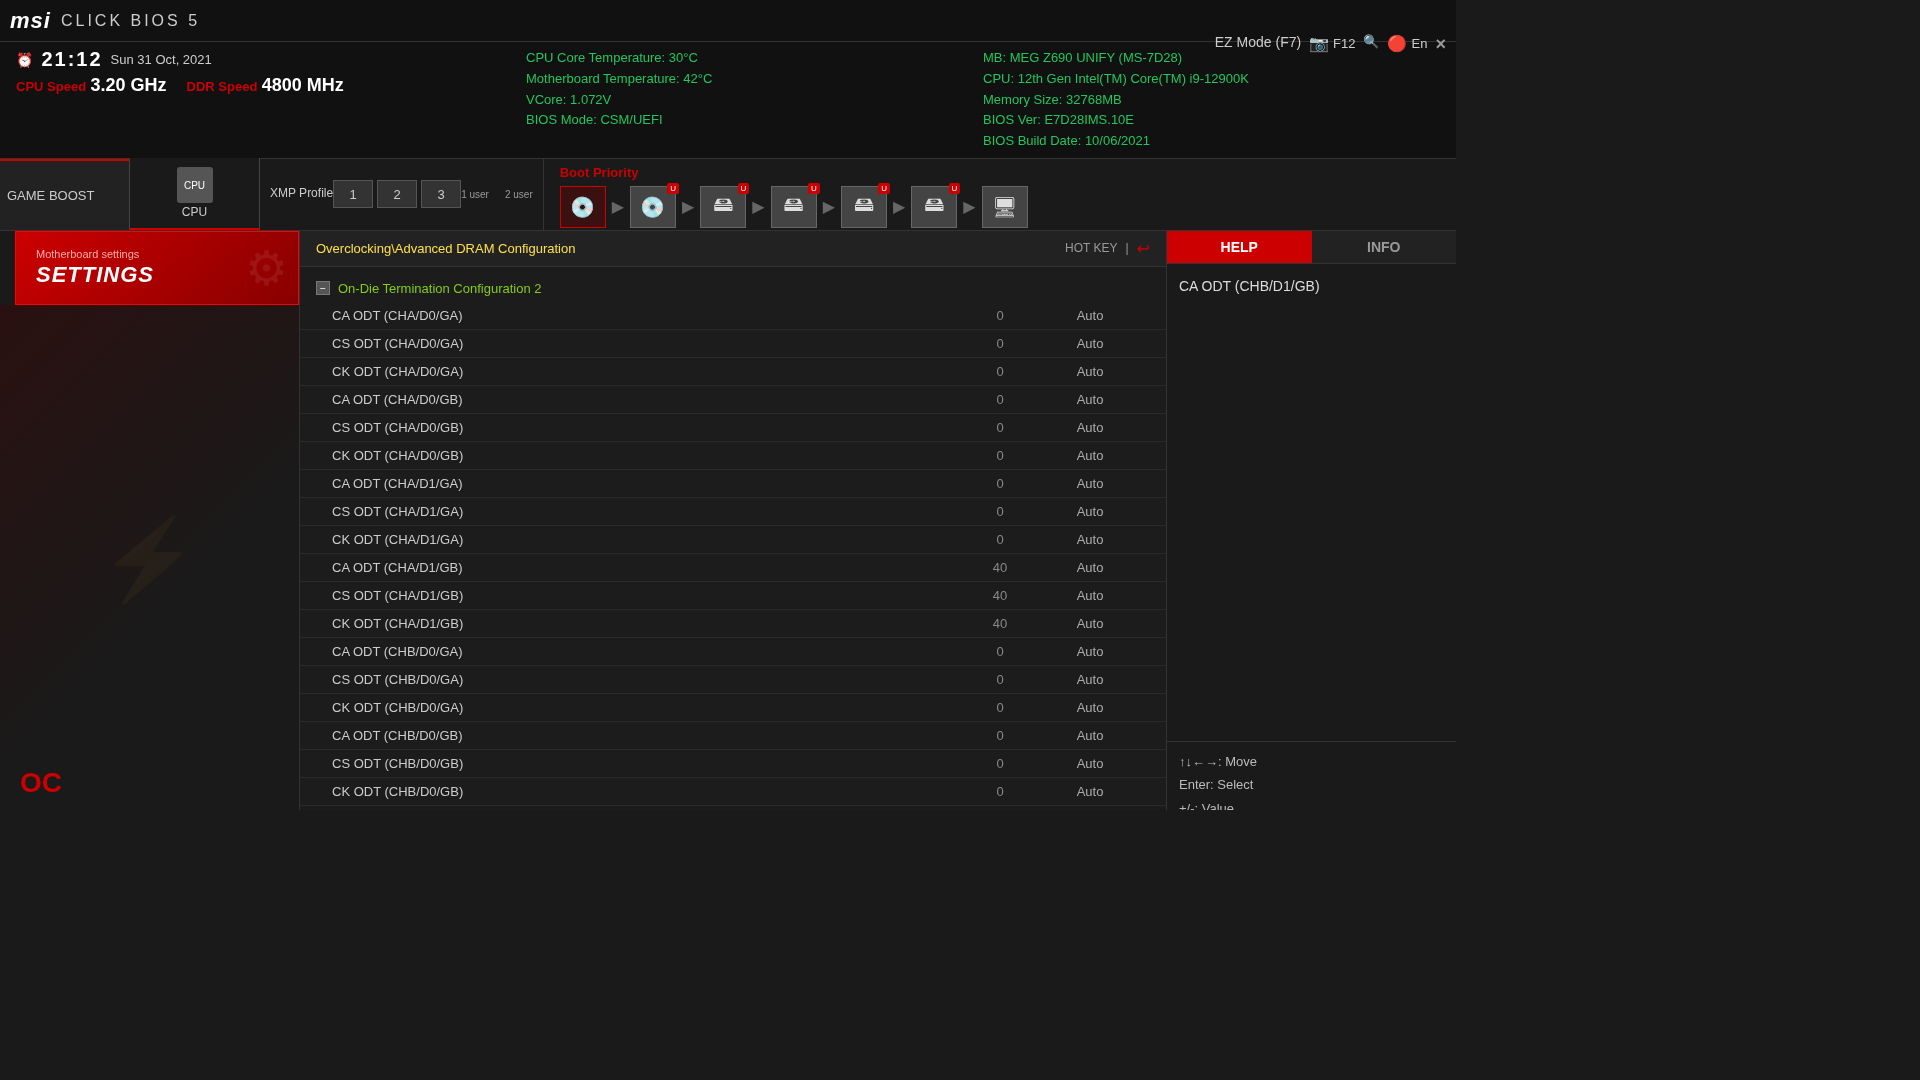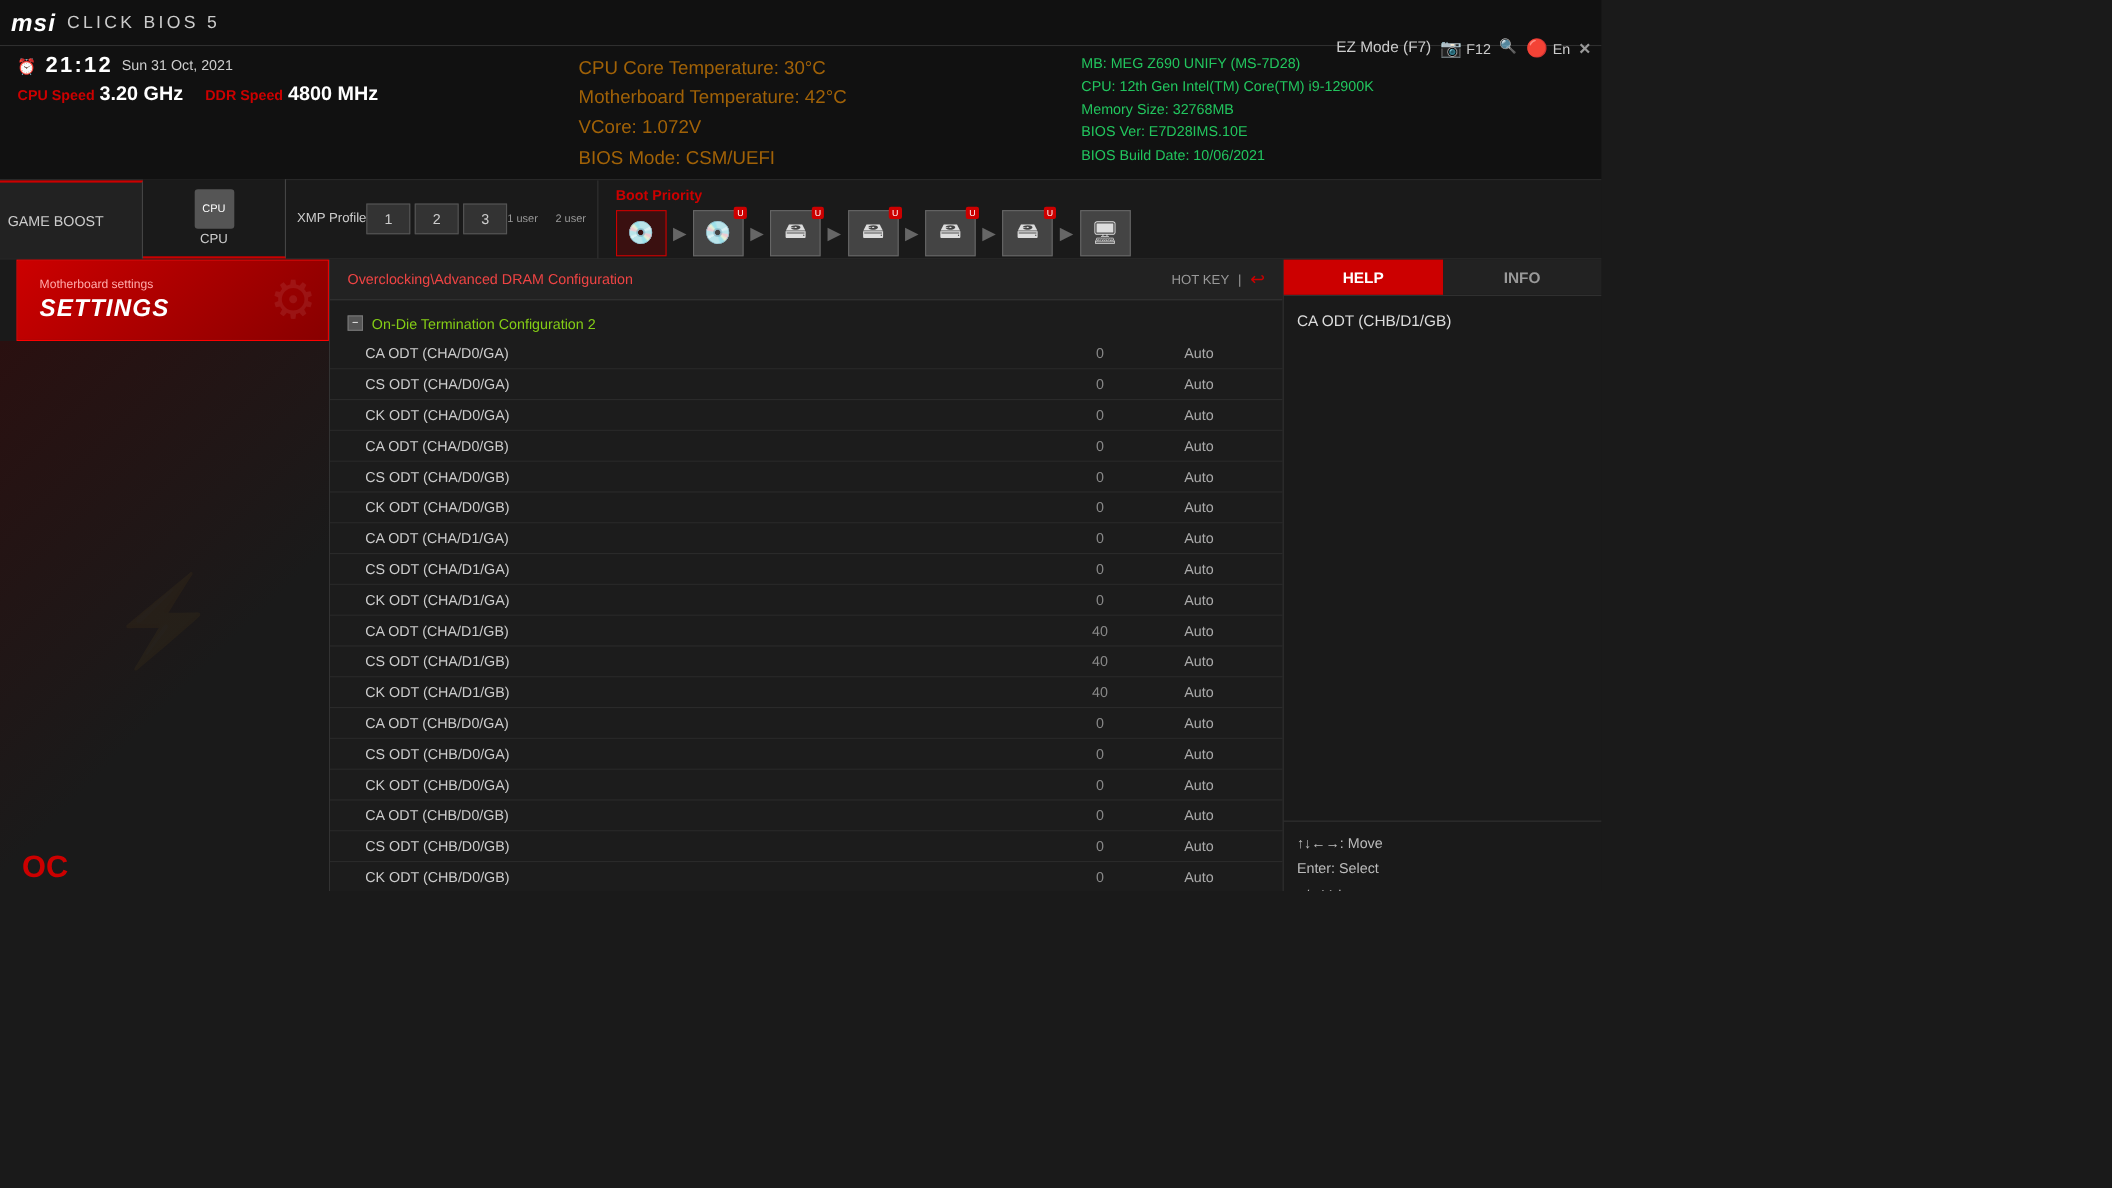--- a/index.html
+++ b/index.html
@@ -85,22 +85,22 @@
     .clock-time { color: #fff; font-size: 20px; font-weight: bold; letter-spacing: 2px; }
     .clock-date { color: #ccc; font-size: 13px; }
     .speed-row {
       display: flex;
       gap: 20px;
     }
     .speed-label { color: #cc0000; font-size: 13px; font-weight: bold; width: 90px; }
     .speed-value { color: #fff; font-size: 18px; font-weight: bold; }
     .info-center {
       flex: 1;
-      font-size: 17px;
-      color: #a16207;
+      font-size: 13px;
+      color: #22c55e;
       line-height: 1.6;
     }
     .info-right {
       flex: 1;
       font-size: 13px;
       color: #22c55e;
       line-height: 1.6;
     }
 
     
@@ -293,21 +293,21 @@
     .breadcrumb {
       background: #222;
       padding: 8px 16px;
       font-size: 13px;
       color: #ccc;
       display: flex;
       align-items: center;
       justify-content: space-between;
       border-bottom: 1px solid #333;
     }
-    .breadcrumb-path { color: #ef4444; }
+    .breadcrumb-path { color: #fde047; }
     .hot-key { color: #999; font-size: 12px; display: flex; align-items: center; gap: 8px; }
     .back-btn { cursor: pointer; color: #cc0000; font-size: 16px; }
 
     
     .settings-table {
       flex: 1;
       overflow-y: auto;
       padding: 8px 0;
       position: relative;
     }

